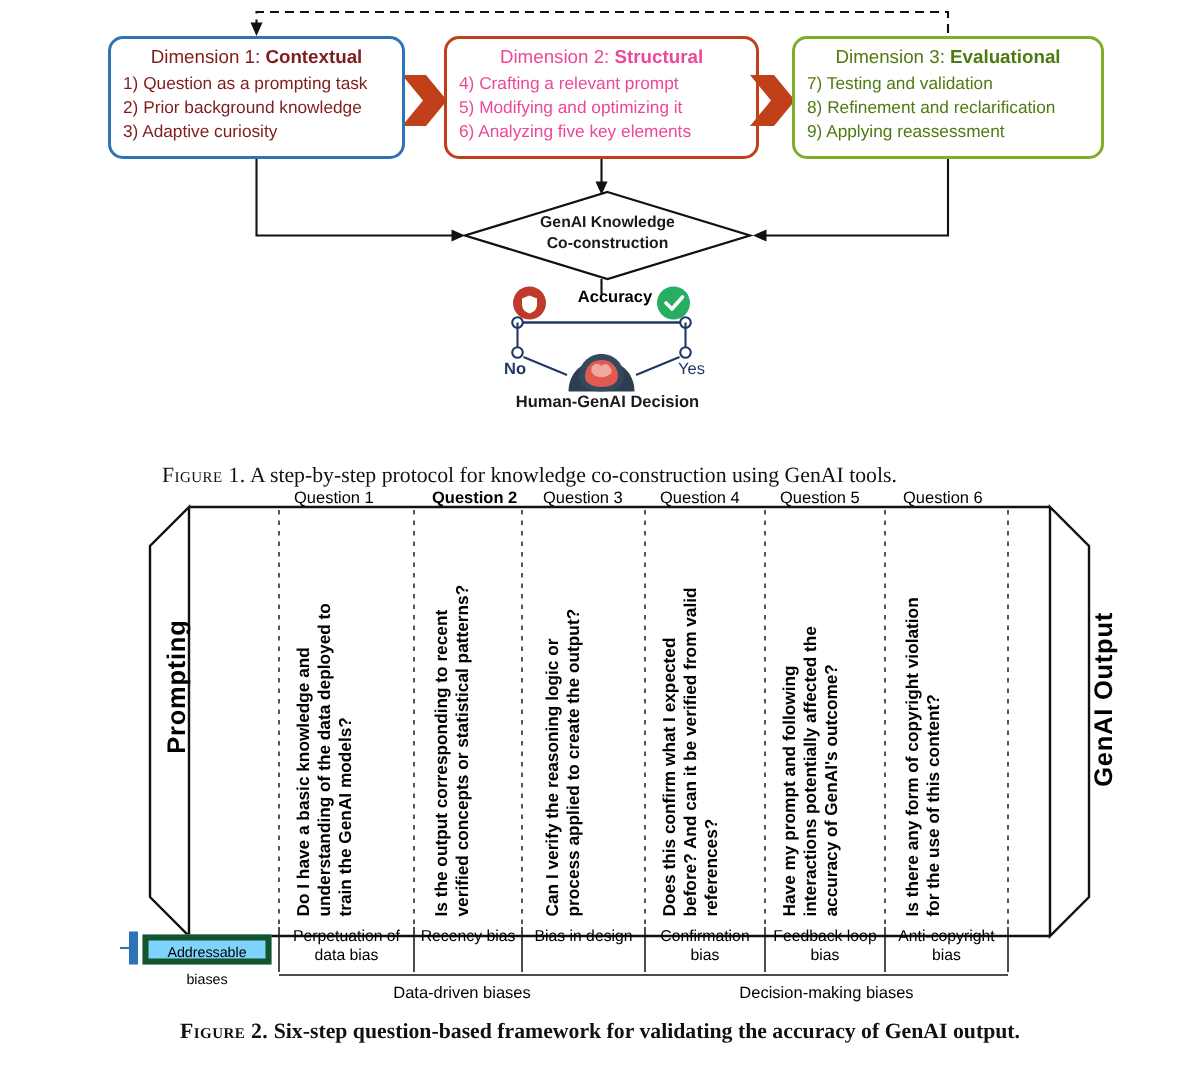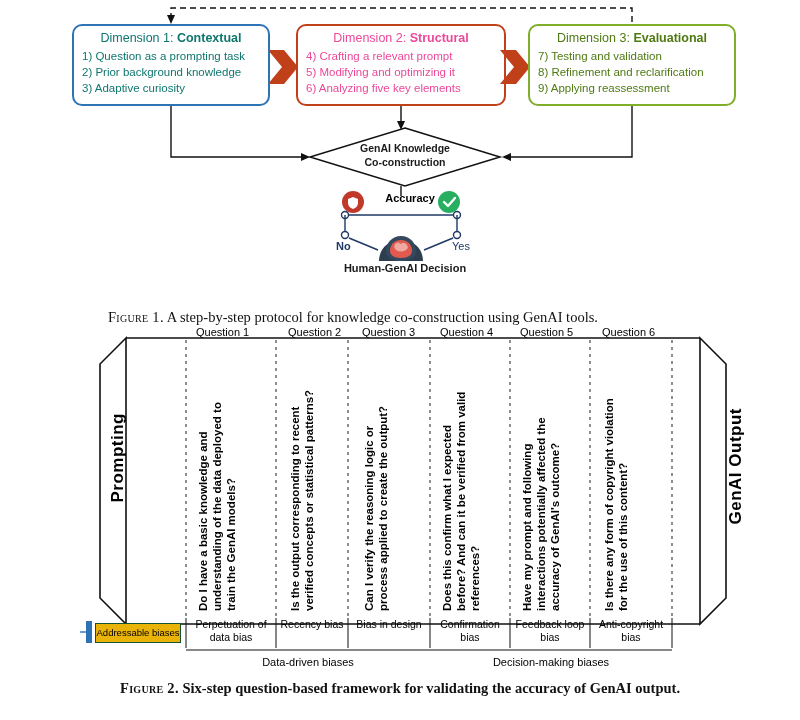--- a/index.html
+++ b/index.html
@@ -42,21 +42,21 @@
   .dim-title .lead { font-weight: normal; }
   .dim-title .kw { font-weight: bold; }
   .dim-item {
     font-size: 11.5px;
     line-height: 16px;
     white-space: nowrap;
   }
 
   #box1 {
     left: 72px; top: 24px; width: 198px; height: 82px;
-    border-color: #2e74b5; color: #0f766e;
+    border-color: #2e74b5; color: #7f1d1d;
   }
   #box2 {
     left: 296px; top: 24px; width: 210px; height: 82px;
     border-color: #c0401a; color: #ec4899;
   }
   #box3 {
     left: 528px; top: 24px; width: 208px; height: 82px;
     border-color: #7fae2a; color: #4f7a12;
   }
 
@@ -179,27 +179,27 @@
     writing-mode: vertical-rl;
     transform: rotate(180deg);
     letter-spacing: 0.5px;
   }
   #addressable-box {
     position: absolute;
     left: 95px;
     top: 305px;
     width: 86px;
     height: 20px;
-    border: 1px solid #14532d;
+    border: 4px solid #14532d;
     box-sizing: border-box;
     font-family: "Liberation Sans", sans-serif;
     font-size: 9.5px;
     text-align: center;
     line-height: 18px;
-    background: #eab308;
+    background: #7dd3fc;
   }
   .bias-cell {
     position: absolute;
     top: 300px;
     font-family: "Liberation Sans", sans-serif;
     font-size: 10.5px;
     line-height: 13px;
     text-align: center;
     white-space: pre-line;
   }
@@ -346,21 +346,21 @@
     <line x1="430" y1="332" x2="672" y2="332" stroke="#111" stroke-width="1"></line>
 
     <rect x="86" y="303" width="6" height="22" fill="#2e74b5"></rect>
     <line x1="80" y1="314" x2="86" y2="314" stroke="#2e74b5" stroke-width="1.4"></line>
   </svg>
 
   <div id="prompting-label">Prompting</div>
   <div id="genai-output-label">GenAI Output</div>
 
   <div class="q-head" style="left:196px;">Question 1</div>
-  <div class="q-head" style="left:288px;">Question 2</div>
+  <div class="q-head" style="left:288px;font-weight:bold;">Question 2</div>
   <div class="q-head" style="left:362px;">Question 3</div>
   <div class="q-head" style="left:440px;">Question 4</div>
   <div class="q-head" style="left:520px;">Question 5</div>
   <div class="q-head" style="left:602px;">Question 6</div>
 
   <div class="q-text" style="left:196px; top:38px; height:255px;">Do I have a basic knowledge and
 understanding of the data deployed to
 train the GenAI models?</div>
   <div class="q-text" style="left:288px; top:38px; height:255px;">Is the output corresponding to recent
 verified concepts or statistical patterns?</div>

